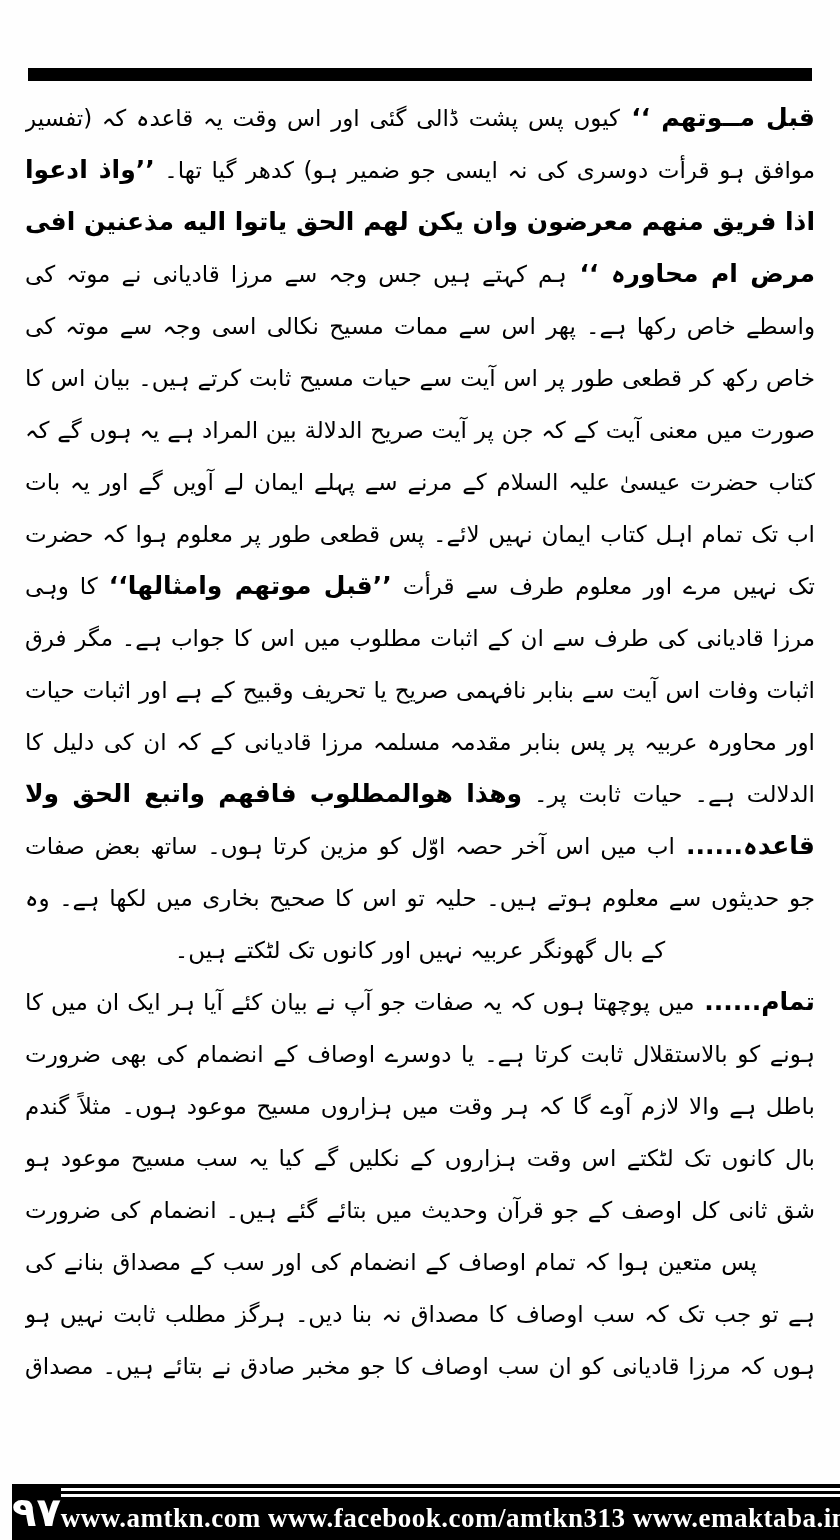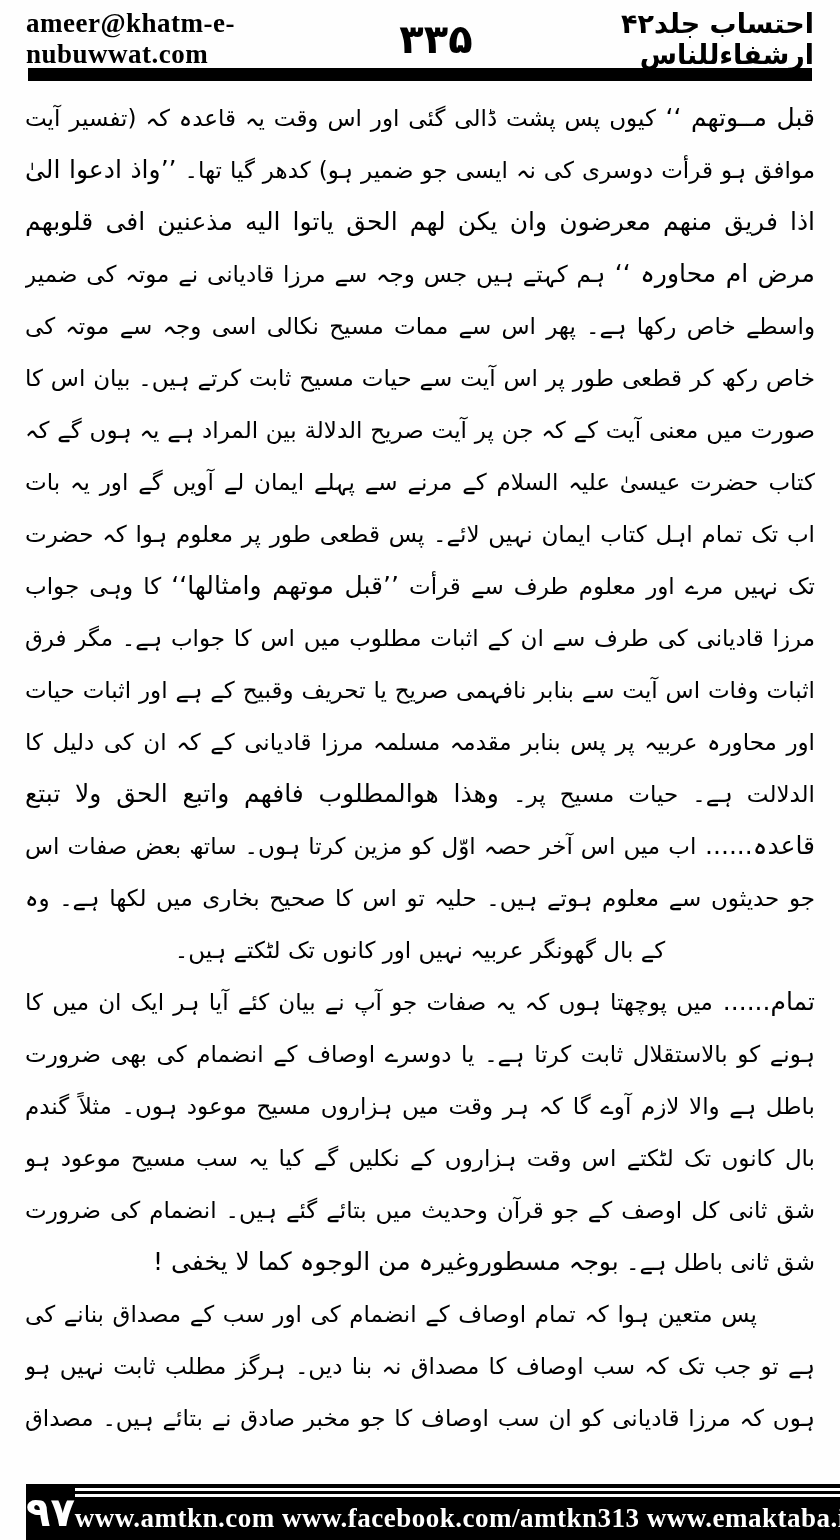--- a/index.html
+++ b/index.html
@@ -43,84 +43,76 @@
   .line{
     height:52px;line-height:52px;
     font-size:23px;
     text-align:justify;
     text-align-last:justify;
     overflow:hidden;
     white-space:nowrap; 
   }
   .line{white-space:normal;}
   .line .ur{font-weight:500;}
-  .line .ar{font-weight:normal;font-size:25px;}
+  .line .ar{font-weight:bold;font-size:25px;}
   .line.center{text-align:center;text-align-last:center;}
   .line.start{text-align:right;text-align-last:right;}
   .line.indent{padding-right:58px;}
   
   .footer{
     position:absolute;left:0;right:0;bottom:0;height:56px;
     display:flex;align-items:stretch;
   }
   .footer-pagebox{
-    width:104px;margin-left:26px;background:#000;color:#fff;
+    width:104px;margin-left:12px;background:#000;color:#fff;
     display:flex;align-items:center;justify-content:center;
     font-size:40px;font-weight:bold;
   }
   .footer-right{flex:1;display:flex;flex-direction:column;margin-right:4px;}
   .footer-rule{height:4px;background:#000;margin-bottom:3px;}
   .footer-rule.thin{height:3px;}
   .footer-bar{
     flex:1;background:#000;color:#fff;
     display:flex;align-items:center;justify-content:center;
     font-family:"Liberation Serif",serif;
     font-weight:bold;font-size:27px;letter-spacing:.5px;
     white-space:nowrap;
   }
 </style>
 </head>
 <body>
 
 <div class="page">
 
-  <div class="header">
-    <div class="header-left">
-      <span class="header-email">ameer@khatm-e-nubuwwat.com</span>
-      <span class="header-pagenum">۳۳۵</span>
-    </div>
-    <span class="header-title">احتساب جلد۴۲ ارشفاءللناس</span>
-  </div>
 
   <div class="divider"></div>
 
   <div class="body-text">
       <div class="line justify"><span class="ar">قبل مــوتهم ‘‘ </span><span class="ur">کیوں پس پشت ڈالی گئی اور اس وقت یہ قاعدہ کہ (تفسیر آیت ایسی چاہئے جو</span></div>
       <div class="line justify"><span class="ur">موافق ہو قرأت دوسری کی نہ ایسی جو ضمیر ہو) کدھر گیا تھا۔ </span><span class="ar">’’واذ ادعوا الیٰ اللہ ورسولہ</span></div>
       <div class="line justify"><span class="ar">اذا فریق منهم معرضون وان یکن لهم الحق یاتوا الیه مذعنین افی قلوبهم</span></div>
       <div class="line justify"><span class="ar">مرض ام محاورہ ‘‘ </span><span class="ur">ہم کہتے ہیں جس وجہ سے مرزا قادیانی نے موتہ کی ضمیر کو عیسیٰ علیہ السلام کے</span></div>
       <div class="line justify"><span class="ur">واسطے خاص رکھا ہے۔ پھر اس سے ممات مسیح نکالی اسی وجہ سے موتہ کی ضمیر کو ہم بھی عیسیٰ کے واسطے</span></div>
       <div class="line justify"><span class="ur">خاص رکھ کر قطعی طور پر اس آیت سے حیات مسیح ثابت کرتے ہیں۔ بیان اس کا یہ ہے کہ اس</span></div>
       <div class="line justify"><span class="ur">صورت میں معنی آیت کے کہ جن پر آیت صریح الدلالة بین المراد ہے یہ ہوں گے کہ تمام اہل</span></div>
       <div class="line justify"><span class="ur">کتاب حضرت عیسیٰ علیہ السلام کے مرنے سے پہلے ایمان لے آویں گے اور یہ بات قطعی ہے کہ</span></div>
       <div class="line justify"><span class="ur">اب تک تمام اہل کتاب ایمان نہیں لائے۔ پس قطعی طور پر معلوم ہوا کہ حضرت عیسیٰ علیہ السلام اب</span></div>
       <div class="line justify"><span class="ur">تک نہیں مرے اور معلوم طرف سے قرأت </span><span class="ar">’’قبل موتهم وامثالها‘‘</span><span class="ur"> کا وہی جواب ہے۔ جو</span></div>
       <div class="line justify"><span class="ur">مرزا قادیانی کی طرف سے ان کے اثبات مطلوب میں اس کا جواب ہے۔ مگر فرق اس قدر ہے کہ</span></div>
       <div class="line justify"><span class="ur">اثبات وفات اس آیت سے بنابر نافہمی صریح یا تحریف وقبیح کے ہے اور اثبات حیات دلالت اصلیہ</span></div>
       <div class="line justify"><span class="ur">اور محاورہ عربیہ پر پس بنابر مقدمہ مسلمہ مرزا قادیانی کے کہ ان کی دلیل کا جز ہے۔ یہ آیت قطعی</span></div>
-      <div class="line justify"><span class="ur">الدلالت ہے۔ حیات مسیح پر۔ </span><span class="ar">وهذا هوالمطلوب فافهم واتبع الحق ولا تبتع الهویٰ!</span></div>
+      <div class="line justify"><span class="ur">الدلالت ہے۔ حیات ثابت پر۔ </span><span class="ar">وهذا هوالمطلوب فافهم واتبع الحق ولا تبتع الهویٰ!</span></div>
       <div class="line justify"><span class="ar">قاعدہ...... </span><span class="ur">اب میں اس آخر حصہ اوّل کو مزین کرتا ہوں۔ ساتھ بعض صفات اس مسیح الزمان کے</span></div>
       <div class="line justify"><span class="ur">جو حدیثوں سے معلوم ہوتے ہیں۔ حلیہ تو اس کا صحیح بخاری میں لکھا ہے۔ وہ گندم گون ہے اور اس</span></div>
       <div class="line center"><span class="ur">کے بال گھونگر عربیہ نہیں اور کانوں تک لٹکتے ہیں۔</span></div>
       <div class="line justify"><span class="ar">تمام...... </span><span class="ur">میں پوچھتا ہوں کہ یہ صفات جو آپ نے بیان کئے آیا ہر ایک ان میں کا مسیح موعود</span></div>
       <div class="line justify"><span class="ur">ہونے کو بالاستقلال ثابت کرتا ہے۔ یا دوسرے اوصاف کے انضمام کی بھی ضرورت ہے۔ شق اوّل</span></div>
       <div class="line justify"><span class="ur">باطل ہے والا لازم آوے گا کہ ہر وقت میں ہزاروں مسیح موعود ہوں۔ مثلاً گندم گوں غیر گھونگر والے</span></div>
       <div class="line justify"><span class="ur">بال کانوں تک لٹکتے اس وقت ہزاروں کے نکلیں گے کیا یہ سب مسیح موعود ہو جاویں گے؟ درصورت</span></div>
       <div class="line justify"><span class="ur">شق ثانی کل اوصف کے جو قرآن وحدیث میں بتائے گئے ہیں۔ انضمام کی ضرورت ہے یا بعض کی</span></div>
-      <div class="line start"><span class="ur">شق ثانی باطل ہے۔ </span><span class="ar">بوجہ مسطوروغیرہ من الوجوہ کما لا یخفی !</span></div>
       <div class="line justify indent"><span class="ur">پس متعین ہوا کہ تمام اوصاف کے انضمام کی اور سب کے مصداق بنانے کی ضرورت</span></div>
       <div class="line justify"><span class="ur">ہے تو جب تک کہ سب اوصاف کا مصداق نہ بنا دیں۔ ہرگز مطلب ثابت نہیں ہو سکتا تو میں کہتا</span></div>
       <div class="line justify"><span class="ur">ہوں کہ مرزا قادیانی کو ان سب اوصاف کا جو مخبر صادق نے بتائے ہیں۔ مصداق بنانا ہرگز ممکن</span></div>
     </div>
 
   <div class="footer">
     <div class="footer-pagebox">۹۷</div>
     <div class="footer-right">
       <div class="footer-rule"></div>
       <div class="footer-rule thin"></div>

